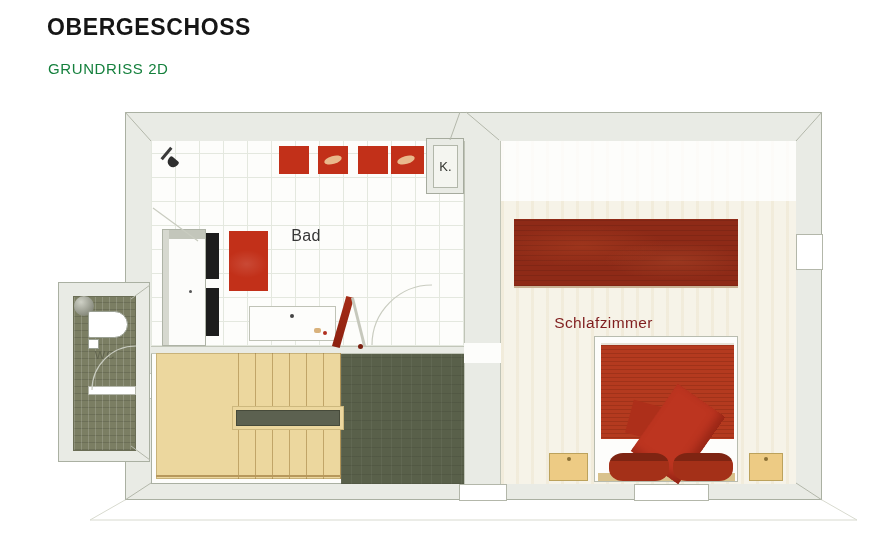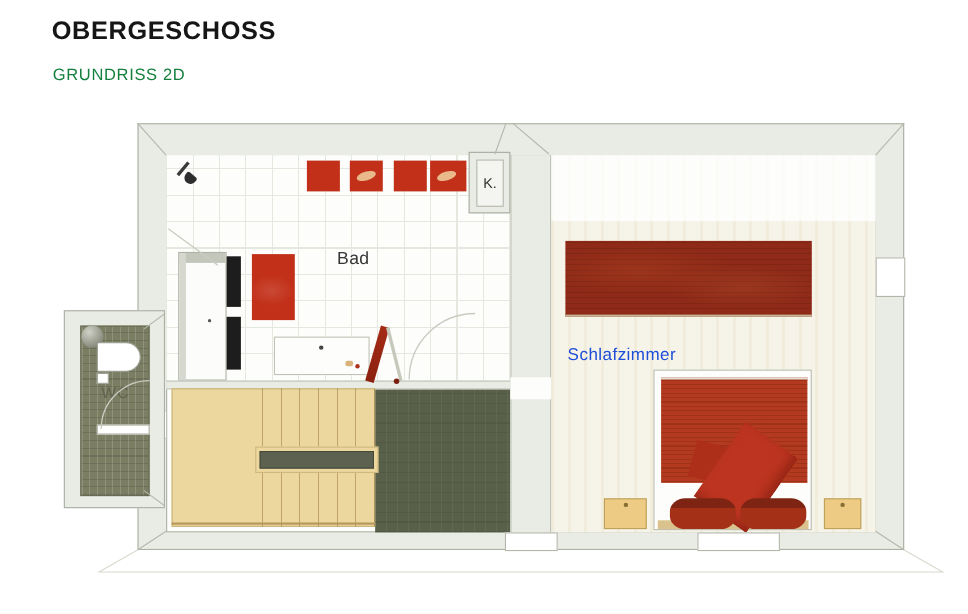--- a/index.html
+++ b/index.html
@@ -59,21 +59,21 @@
   .shower-arm{width:3px;height:15px;background:#3a3a3a;transform:rotate(40deg);}
   .shower-head{width:11px;height:9px;background:#2e2e2e;border-radius:2px 2px 6px 6px;transform:rotate(40deg);}
   .bathtub{left:36px;top:116px;width:44px;height:117px;background:#fcfcfa;border:1px solid #aeb3a6;
       box-sizing:border-box;}
   .tub-rim-top{left:0;top:0;width:100%;height:9px;background:#c3c6bb;}
   .tub-rim-left{left:0;top:0;width:6px;height:100%;background:#d6d8cf;}
   .partition{left:80px;width:13px;background:#1d1d1d;}
   .bath-mat{left:103px;top:118px;width:39px;height:60px;background:
       radial-gradient(30px 20px at 45% 55%, rgba(255,255,255,.12), transparent 70%),
       var(--accent-red);}
-  .room-label{font-size:16px;color:#363636;letter-spacing:.4px;text-align:right;}
+  .room-label{font-size:16px;color:#363636;letter-spacing:.4px;text-align:center;}
   .washbasin{left:123px;top:193px;width:87px;height:35px;background:#fdfdfb;border:1px solid #c0c3b7;
       box-sizing:border-box;}
   .dot{border-radius:50%;}
   .towel-bar1{left:213px;top:183px;width:8px;height:52px;background:linear-gradient(180deg,#a52b16,#8c2110);
       transform:rotate(16deg);}
   .towel-bar2{left:231px;top:184px;width:3px;height:50px;background:#c6c8bc;transform:rotate(-14deg);}
   
   .wardrobe{left:388px;top:106px;width:224px;height:67px;background:
       radial-gradient(130px 34px at 30% 40%, rgba(255,120,60,.14), transparent 65%),
       radial-gradient(110px 30px at 72% 62%, rgba(255,150,90,.12), transparent 65%),
@@ -87,34 +87,34 @@
       var(--bed-red);border-top:2px solid #e6e2d8;box-sizing:border-box;}
   .bed-base{left:472px;top:360px;width:137px;height:8px;background:#d9c28c;}
   .duvet-main{left:523px;top:280px;width:58px;height:82px;background:var(--duvet-red);
       transform:rotate(35deg);box-shadow:inset -6px -4px 10px rgba(80,10,0,.35);}
   .duvet-small{left:503px;top:290px;width:30px;height:34px;background:#ad2f1a;transform:rotate(15deg);}
   .pillow{width:60px;height:28px;border-radius:14px/12px;background:
       linear-gradient(180deg, #7e2412 0 30%, var(--pillow-red) 30%);}
   .nightstand{height:28px;background:var(--nightstand-tan);border:1px solid #bca25c;box-sizing:border-box;}
   .nightstand .dot{left:50%;top:3px;margin-left:-2px;width:4px;height:4px;background:#8a6f35;}
   .window{background:#ffffff;border:1px solid #b3b7aa;box-sizing:border-box;}
-  .bedroom-label{font-size:15.5px;color:#1d4ed8;letter-spacing:.4px;}
+  .bedroom-label{font-size:15.5px;color:#7f1d1d;letter-spacing:.4px;text-align:center;}
   
   .wc-annex{left:58px;top:282px;width:92px;height:180px;background:var(--wall-fill);
       border:1px solid var(--wall-line);box-sizing:border-box;}
   .wc-floor{left:14px;top:13px;width:63px;height:155px;background:
       repeating-linear-gradient(90deg, rgba(255,255,255,.16) 0 1px, transparent 1px 7px),
       repeating-linear-gradient(0deg, rgba(0,0,0,.12) 0 1px, transparent 1px 7px),
       var(--wc-floor);border:1px solid #6a6d55;box-sizing:border-box;}
   .toilet{left:29px;top:28px;width:40px;height:27px;background:#ffffff;border:1px solid #9aa093;
       border-radius:2px 14px 14px 2px;box-sizing:border-box;}
   .wc-basin{left:15px;top:13px;width:20px;height:20px;border-radius:50%;
       background:radial-gradient(circle at 35% 30%, #cfd1c6, #6e7163);}
   .wc-cistern{left:29px;top:56px;width:11px;height:10px;background:#fff;border:1px solid #9aa093;box-sizing:border-box;}
-  .wc-label{left:16px;top:66px;width:60px;text-align:center;font-size:14px;letter-spacing:1px;
+  .wc-label{left:16px;top:66px;width:60px;text-align:center;font-size:11px;letter-spacing:1px;
       color:var(--wc-ink);}
   .wc-doorleaf{left:29px;top:103px;width:48px;height:9px;background:#fff;border:1px solid #b5b8ac;box-sizing:border-box;}
   svg.overlay{left:0;top:0;pointer-events:none;}
 </style>
 </head>
 <body>
 
 <div class="abs title">OBERGESCHOSS</div>
 <div class="abs subtitle">GRUNDRISS 2D</div>
 

